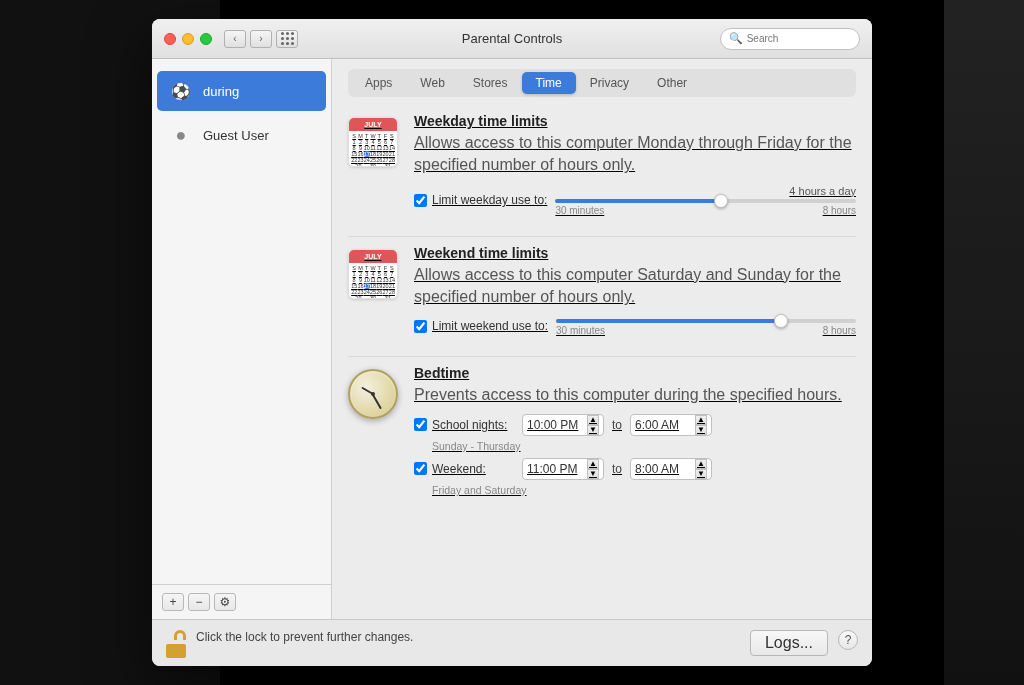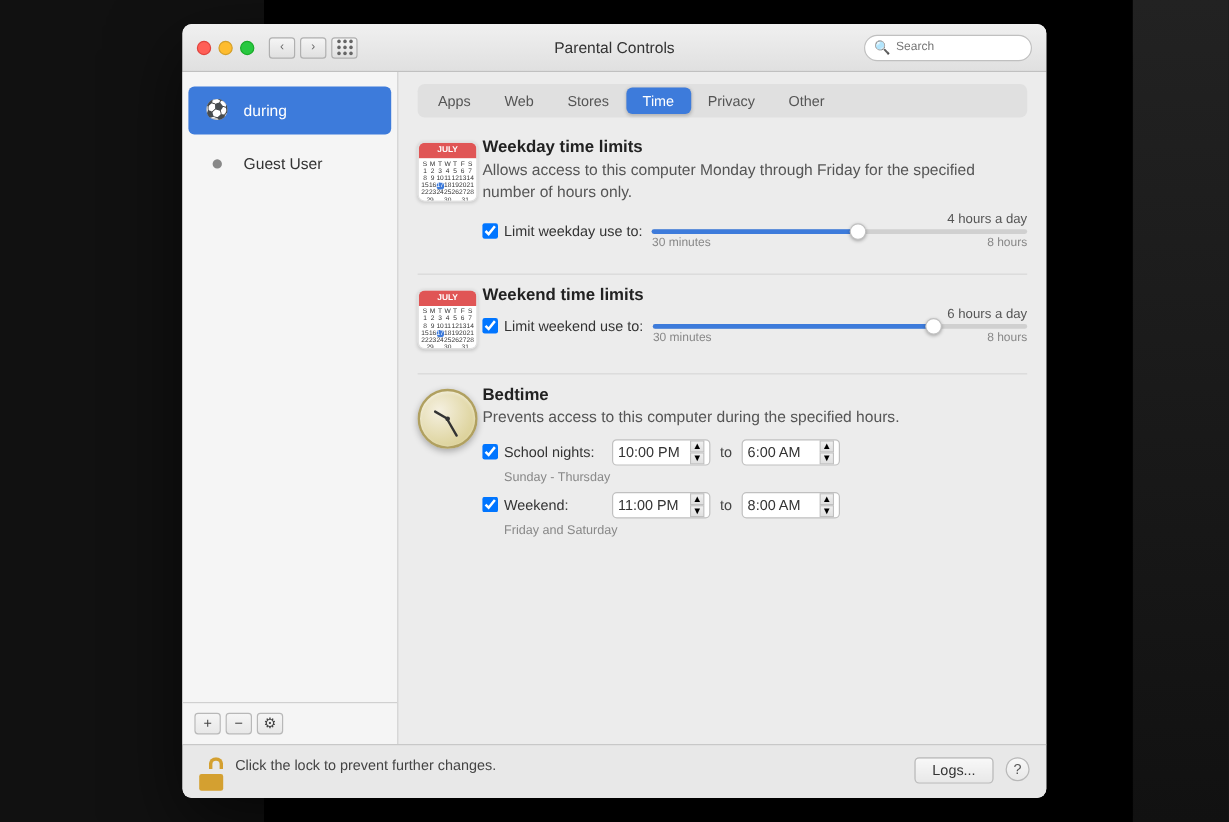--- a/index.html
+++ b/index.html
@@ -246,23 +246,24 @@
 
     .tab.active {
       background: #3d7bdb;
       color: white;
       box-shadow: 0 1px 3px rgba(0,0,0,0.2);
     }
 
     
     .section {
       display: flex;
-      gap: 2px;
+      gap: 14px;
       margin-bottom: 18px;
       align-items: flex-start;
+      text-decoration: underline;
     }
 
     .section-icon {
       width: 52px;
       height: 52px;
       flex-shrink: 0;
       margin-top: 4px;
     }
 
     .section-content {
@@ -270,21 +271,21 @@
     }
 
     .section-title {
       font-size: 14px;
       font-weight: 600;
       color: #222;
       margin-bottom: 3px;
     }
 
     .section-desc {
-      font-size: 13px;
+      font-size: 16px;
       color: #555;
       line-height: 1.4;
       margin-bottom: 8px;
     }
 
     .slider-row {
       display: flex;
       align-items: center;
       gap: 8px;
       margin-bottom: 2px;
@@ -552,21 +553,21 @@
       color: #444;
     }
 
     .bottom-spacer { flex: 1; }
 
     .logs-btn {
       background: linear-gradient(to bottom, #f8f8f8, #e8e8e8);
       border: 1px solid #b8b8b8;
       border-radius: 4px;
       padding: 3px 14px;
-      font-size: 12px;
+      font-size: 16px;
       cursor: pointer;
       color: #333;
     }
 
     .help-btn {
       width: 20px;
       height: 20px;
       border-radius: 50%;
       background: linear-gradient(to bottom, #f8f8f8, #e8e8e8);
       border: 1px solid #b8b8b8;
@@ -797,27 +798,27 @@
                 <div class="cal-row">
                   <div class="cal-cell">29</div>
                     <div class="cal-cell">30</div>
                     <div class="cal-cell">31</div>
                 </div>
               </div>
             </div>
           </div>
           <div class="section-content">
             <div class="section-title">Weekend time limits</div>
+            <div class="section-desc">Allows access to this computer Saturday and Sunday for the specified number of hours only.</div>
             <div class="slider-row">
               <label class="checkbox-label">
                 <input type="checkbox" checked="" style="">
                 <span>Limit weekend use to:</span>
               </label>
               <div class="slider-container">
-                <div class="slider-value">6 hours a day</div>
                 <div class="slider-track">
                   <div class="slider-fill" style="width: 75%;"></div>
                   <div class="slider-thumb" style="left: calc(75% - 7px);"></div>
                 </div>
                 <div class="slider-labels">
                   <span>30 minutes</span>
                   <span>8 hours</span>
                 </div>
               </div>
             </div>

